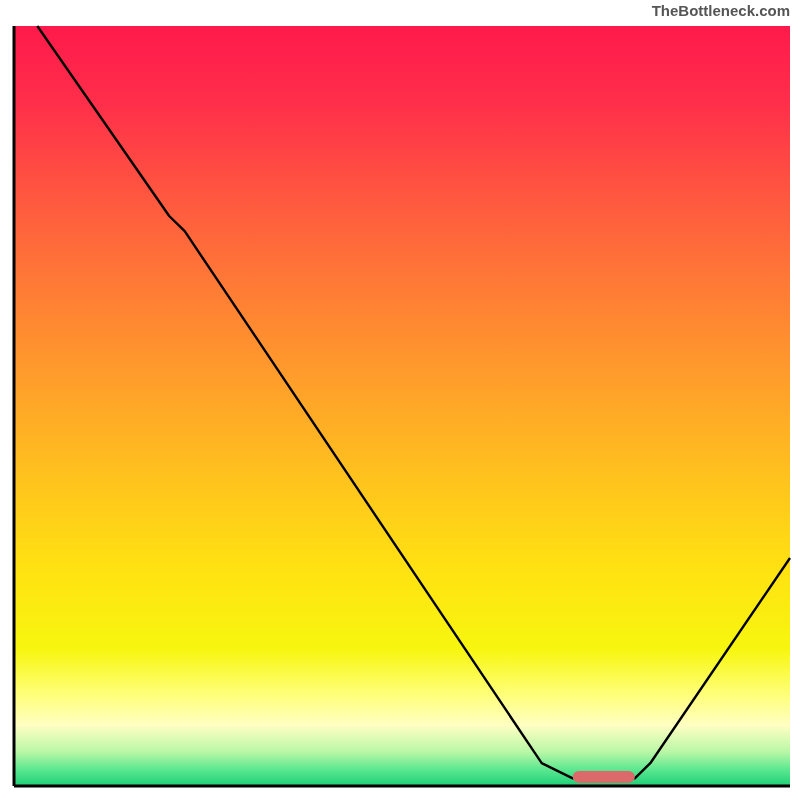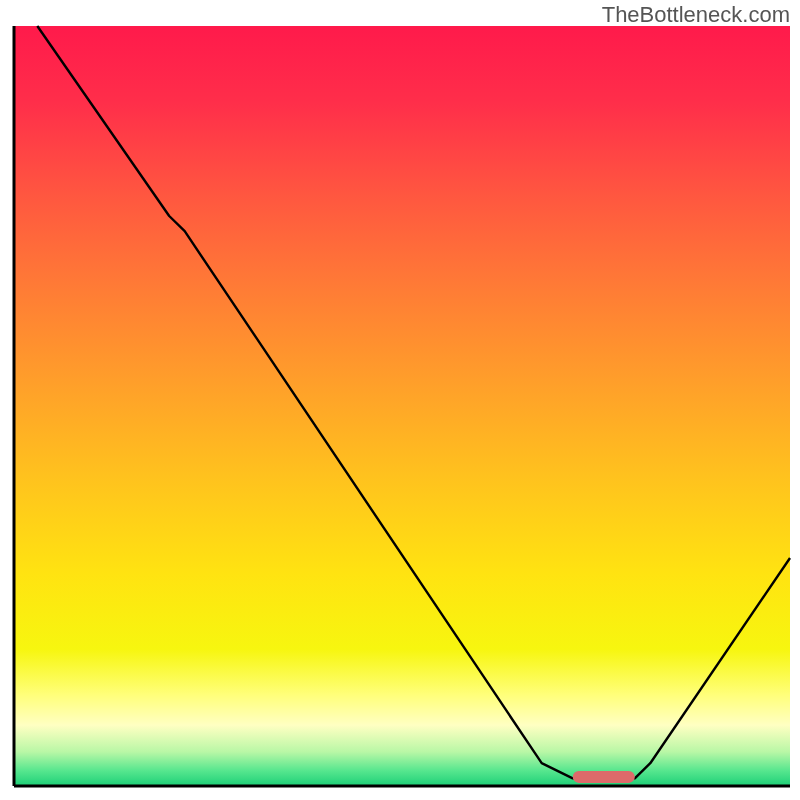--- a/index.html
+++ b/index.html
@@ -12,22 +12,22 @@
   }
   .chart-container {
     position: relative;
     width: 800px;
     height: 800px;
   }
   .watermark {
     position: absolute;
     top: 2px;
     right: 10px;
-    font-size: 22px;
-    font-weight: normal;
+    font-size: 15px;
+    font-weight: bold;
     color: #555555;
     z-index: 10;
   }
   svg {
     display: block;
   }
 </style>
 </head>
 <body>
 

